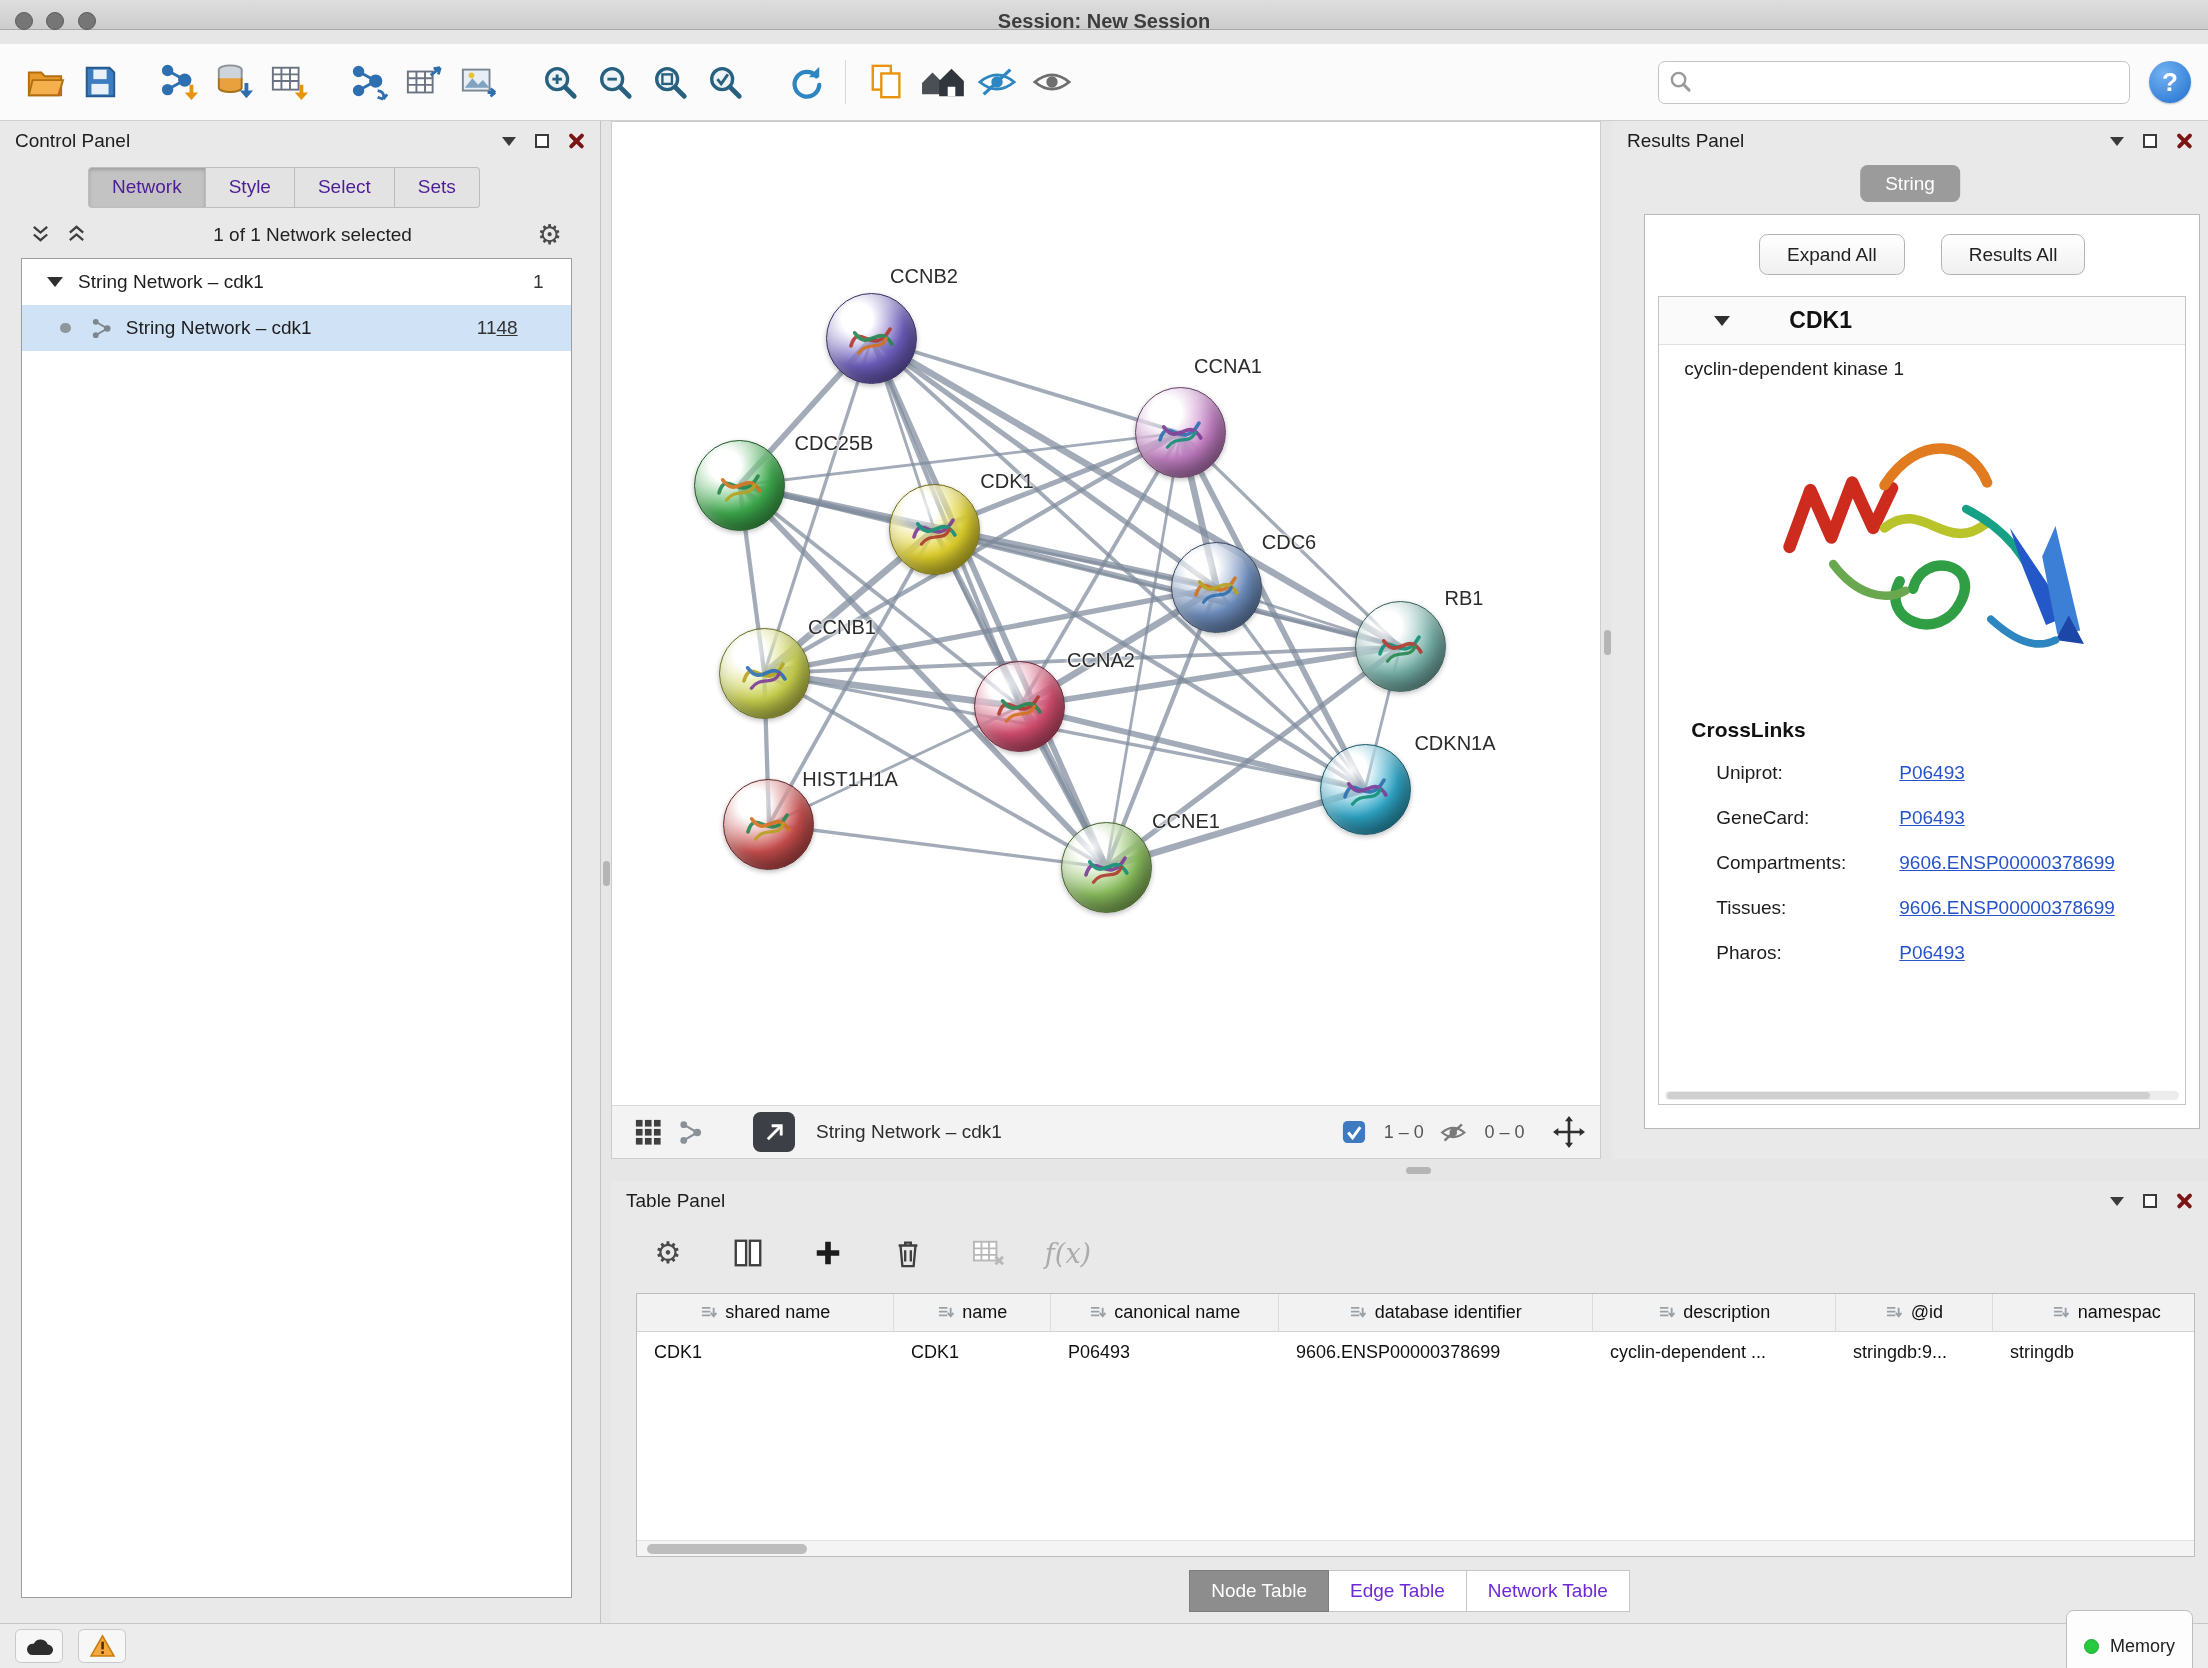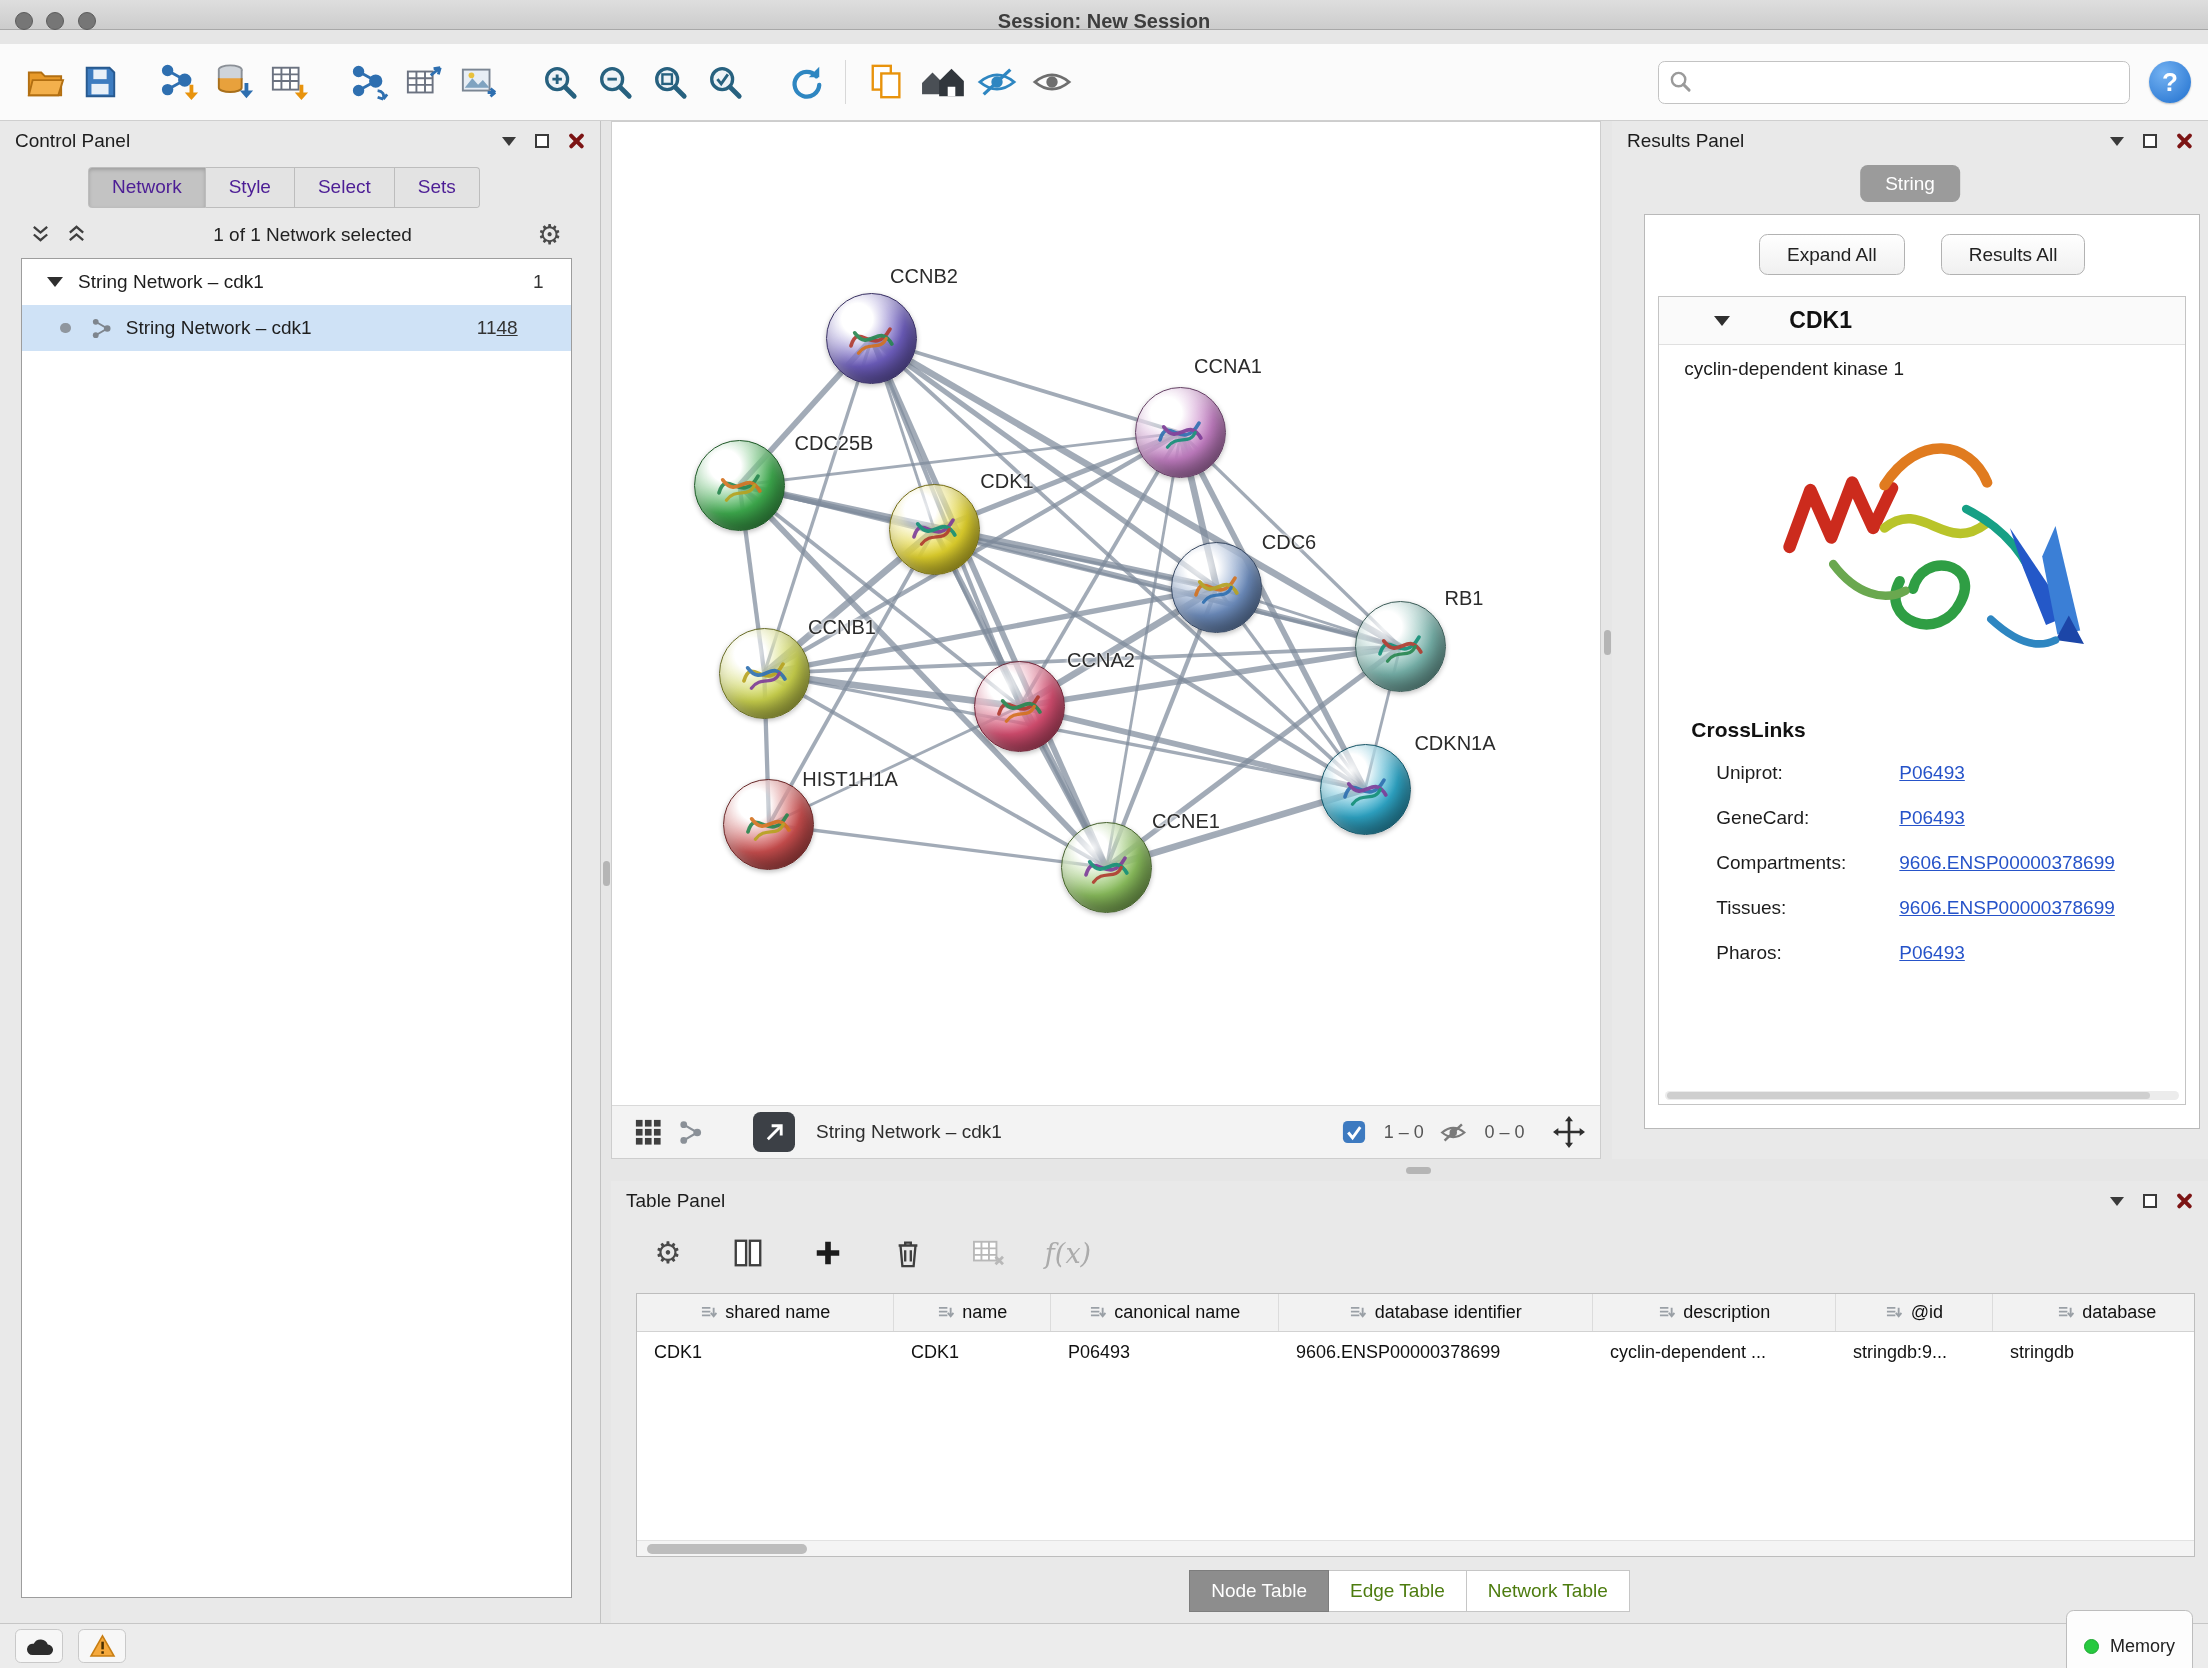--- a/index.html
+++ b/index.html
@@ -124,21 +124,21 @@
   .th { display:flex; align-items:center; justify-content:center; gap:8.6px; flex:none;
     border-right:1px solid #dcdcdc; font-size:18px; color:#111; overflow:hidden; }
   .tr { display:flex; height:42px; }
   .td { flex:none; padding:9.5px 7.6px 0 17px; font-size:18px; color:#111; white-space:nowrap; overflow:hidden; }
   #tp-hscroll { position:absolute; left:0; right:0; bottom:0; height:16px; background:#f4f4f4;
     border-top:1px solid #e2e2e2; }
   #tp-hscroll .thumb { position:absolute; left:9.5px; top:2.9px; width:160px; height:10.5px;
     background:#bdbdbd; border-radius:5.7px; }
   #tp-tabs { position:absolute; left:0; right:0; bottom:11.4px; display:flex; justify-content:center; }
   .tp-tab { font-size:19px; padding:8.6px 21px; background:#fff; border:1px solid #c6c6c6;
-    border-left:none; color:#4d7c0f; }
+    border-left:none; color:#6d28d9; }
   .tp-tab:first-child { border-left:1px solid #c6c6c6; }
   .tp-tab.selected { background:#8d8d8d; color:#fff; border-color:#7d7d7d; }
 
   
   #status-bar { position:absolute; left:0; right:0; bottom:0; height:45px; background:#ececec;
     border-top:1px solid #c6c6c6; display:flex; align-items:center; padding:0 15px; gap:15px; }
   .sb-btn { width:48px; height:34px; border:1px solid #c9c9c9; border-radius:5.7px; background:#f7f7f7;
     display:flex; align-items:center; justify-content:center; }
   #memory-btn { margin-left:auto; display:flex; align-items:center; gap:10.5px; padding:25px 17px;
     border:1px solid #bdbdbd; border-radius:7.6px; background:#fdfdfd; font-size:18px; color:#222; }
@@ -686,21 +686,21 @@
               <path d="M2 3 h9 M2 7 h9 M2 11 h9" stroke="#9aa0a6" stroke-width="2" fill="none"></path>
               <path d="M14.5 3 v8 M11.5 8.5 l3 3.5 3-3.5" stroke="#9aa0a6" stroke-width="2" fill="none"></path>
             </svg>
             <span>@id</span>
           </div>
           <div class="th" style="width: 228px;">
             <svg width="17" height="15" viewBox="0 0 18 16">
               <path d="M2 3 h9 M2 7 h9 M2 11 h9" stroke="#9aa0a6" stroke-width="2" fill="none"></path>
               <path d="M14.5 3 v8 M11.5 8.5 l3 3.5 3-3.5" stroke="#9aa0a6" stroke-width="2" fill="none"></path>
             </svg>
-            <span>database</span>
+            <span>namespac</span>
           </div>
         </div>
       <div id="tp-body">
           <div class="tr">
             <div class="td" style="width: 257px;">CDK1</div>
             <div class="td" style="width: 157px;">CDK1</div>
             <div class="td" style="width: 228px;">P06493</div>
             <div class="td" style="width: 314px;">9606.ENSP00000378699</div>
             <div class="td" style="width: 243px;">cyclin-dependent ...</div>
             <div class="td" style="width: 157px;">stringdb:9...</div>

